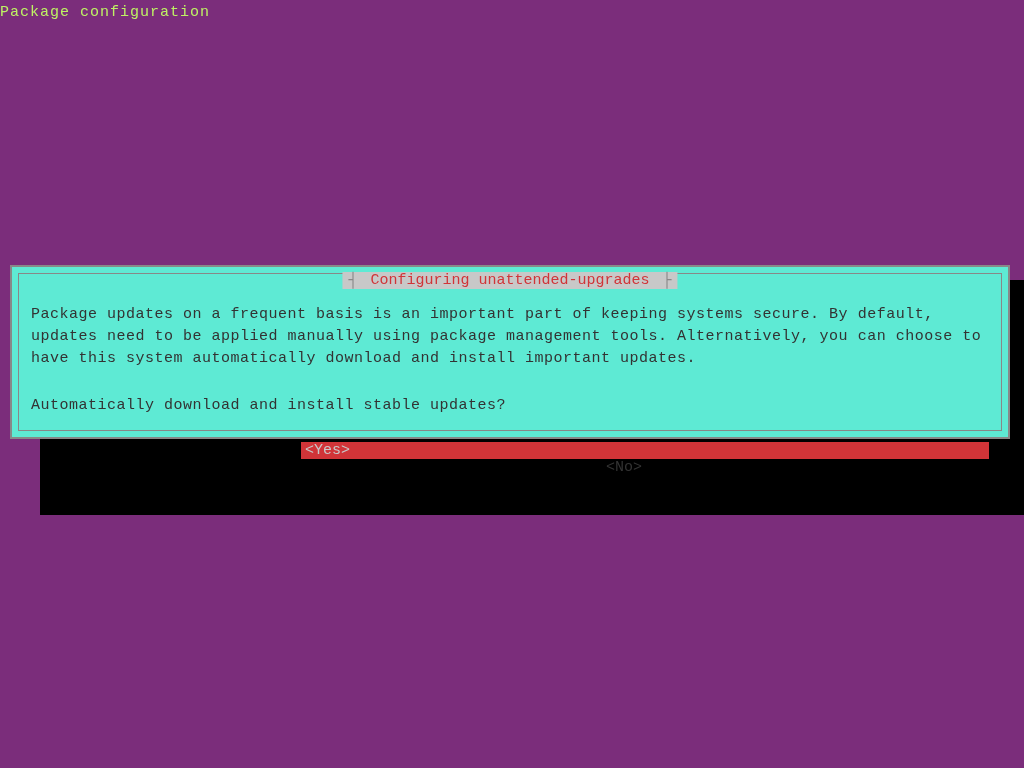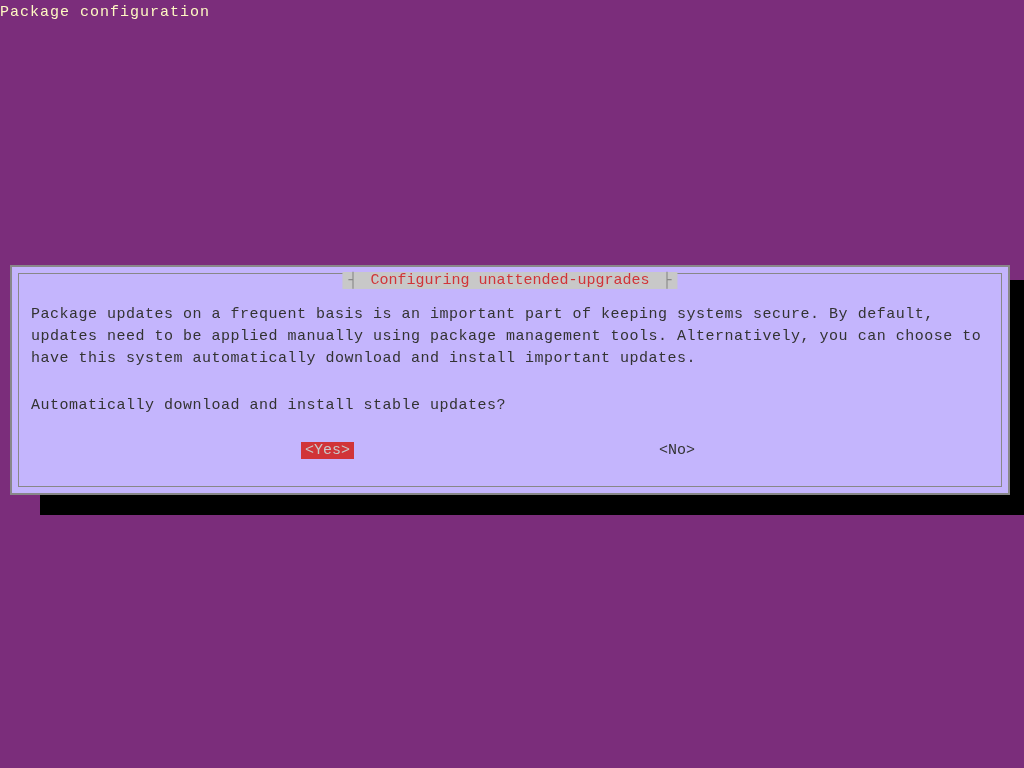--- a/index.html
+++ b/index.html
@@ -12,42 +12,42 @@
       width: 1024px;
       height: 768px;
       background-color: #7b2d7b;
       font-family: 'Courier New', monospace;
       font-size: 15px;
       position: relative;
       overflow: hidden;
     }
     
     .header-title {
-      color: #fef9c3;
+      color: #bef264;
       padding: 4px 0 0 0;
       font-size: 15px;
       letter-spacing: 1px;
     }
     
     .dialog-shadow {
       position: absolute;
       top: 280px;
       left: 40px;
       width: 985px;
       height: 235px;
       background-color: #000000;
     }
     
     .dialog-box {
       position: absolute;
       top: 265px;
       left: 10px;
       width: 1000px;
-      height: 230px;
-      background-color: #c4b5fd;
+      height: 174px;
+      background-color: #5eead4;
       border: 2px solid #888888;
     }
     
     .dialog-inner-border {
       position: absolute;
       top: 6px;
       left: 6px;
       right: 6px;
       bottom: 6px;
       border: 1px solid #888888;
@@ -85,34 +85,34 @@
     
     .dialog-prompt {
       margin-top: 28px;
       letter-spacing: 0.5px;
     }
     
     .dialog-buttons {
       display: flex;
       margin-top: 28px;
       padding-left: 270px;
+      flex-direction: column;
     }
     
     .button-yes {
       background-color: #d13438;
       color: #c8c8c8;
       padding: 0 4px;
       cursor: pointer;
     }
     
     .button-no {
       color: #333333;
       margin-left: 305px;
       cursor: pointer;
-      text-align: right;
     }
   </style>
 </head>
 <body>
 
 <div class="header-title">Package configuration</div>
 
 <div class="dialog-shadow"></div>
 
 <div class="dialog-box">

